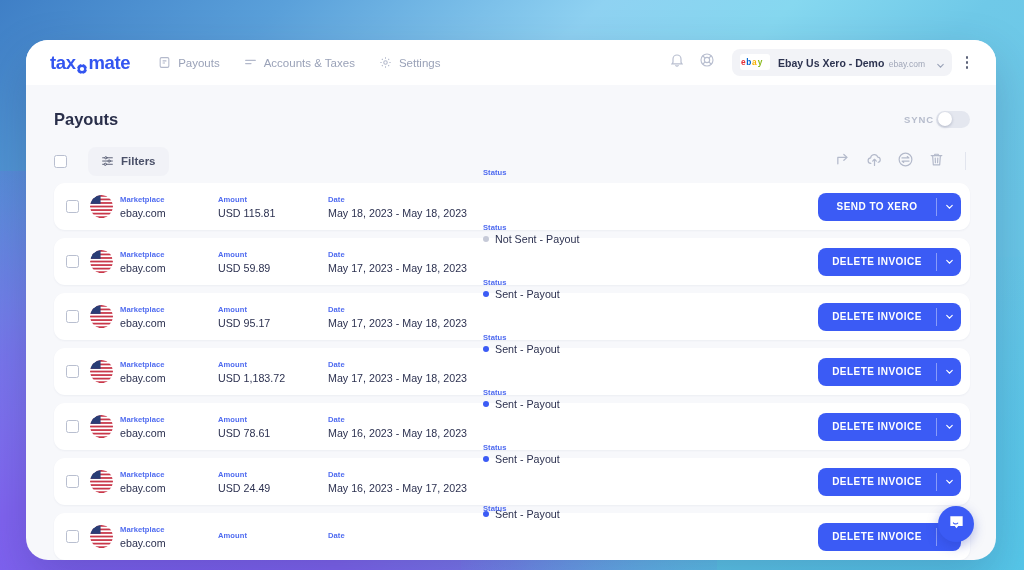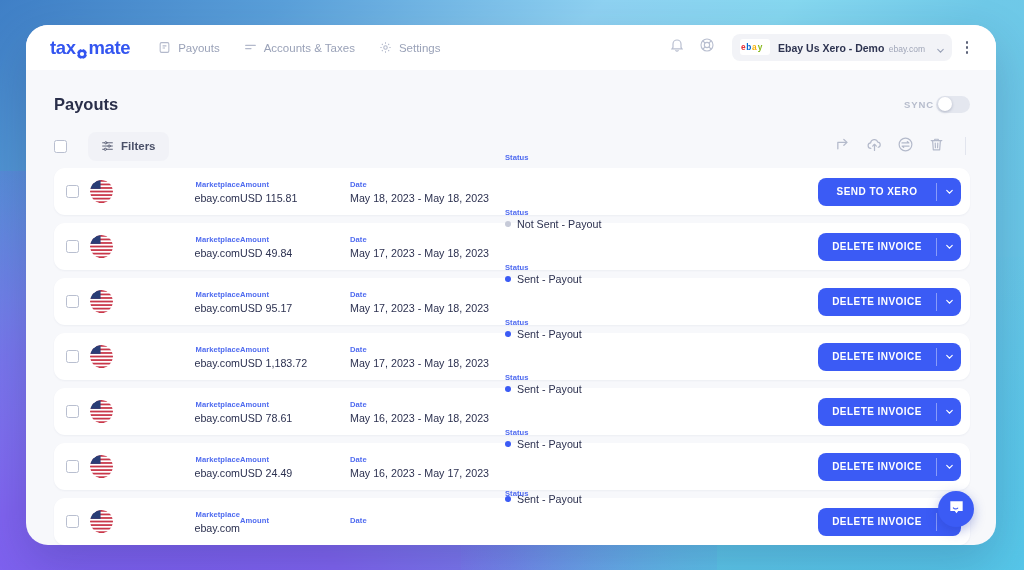--- a/index.html
+++ b/index.html
@@ -46,21 +46,21 @@
     width: 70%;
     height: 90%;
     background: radial-gradient(ellipse at 70% 80%,
       #54c8ea 0%, rgba(84,200,234,0.6) 40%, rgba(84,200,234,0) 75%);
   }
 
   
   #app-window {
     position: absolute;
     left: 26px;
-    top: 25px;
+    top: 40px;
     width: 970px;
     height: 520px;
     background: #f7f8fb;
     border-radius: 22px;
     box-shadow: 0 18px 48px rgba(30, 40, 90, 0.22);
     overflow: hidden;
     z-index: 3;
   }
 
   
@@ -255,21 +255,21 @@
     font-size: 7.6px;
     color: #4f6bf0;
     font-weight: 700;
     margin-bottom: 3px;
     letter-spacing: 0.05px;
   }
   .cell-value {
     font-size: 10.7px;
     color: #2c3150;
   }
-  .c-market { width: 98px; margin-left: 29px; text-align: right; }
+  .c-market { width: 98px; margin-left: 7px; }
   .c-amount { width: 110px; }
   .c-date   { width: 155px; }
   .c-status { width: 190px; gap: 15px; }
   .status-value { display: flex; align-items: center; gap: 6px; margin-top: 38px; }
   .dot { width: 6px; height: 6px; border-radius: 50%; flex: 0 0 6px; display: block; }
 
   .row-action { margin-left: auto; display: flex; }
   .action-btn {
     display: flex;
     align-items: stretch;
@@ -570,21 +570,21 @@
               <rect width="11" height="9.25" fill="#2a3d76"></rect>
             </g>
           </svg>
         </span>
         <span class="cell c-market">
           <span class="cell-label">Marketplace</span>
           <span class="cell-value">ebay.com</span>
         </span>
         <span class="cell c-amount">
           <span class="cell-label">Amount</span>
-          <span class="cell-value">USD 49.84</span>
+          <span class="cell-value">USD 59.89</span>
         </span>
         <span class="cell c-date">
           <span class="cell-label">Date</span>
           <span class="cell-value">May 17, 2023 - May 18, 2023</span>
         </span>
         <span class="cell c-status">
           <span class="cell-label">Status</span>
           <span class="cell-value status-value">
             <i class="dot" style="background: rgb(59, 91, 245);"></i>
             <span>Sent  - Payout</span>

